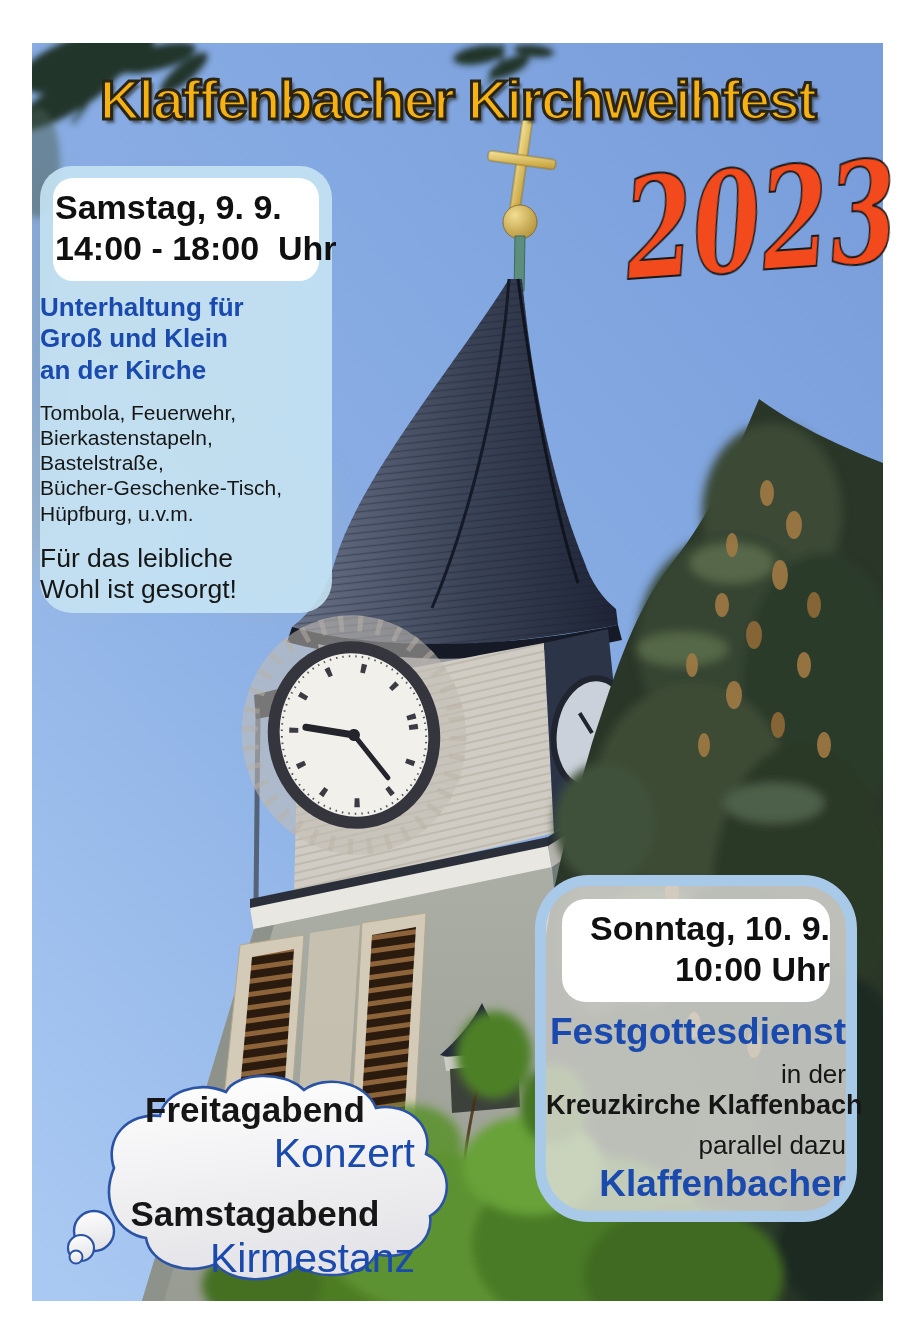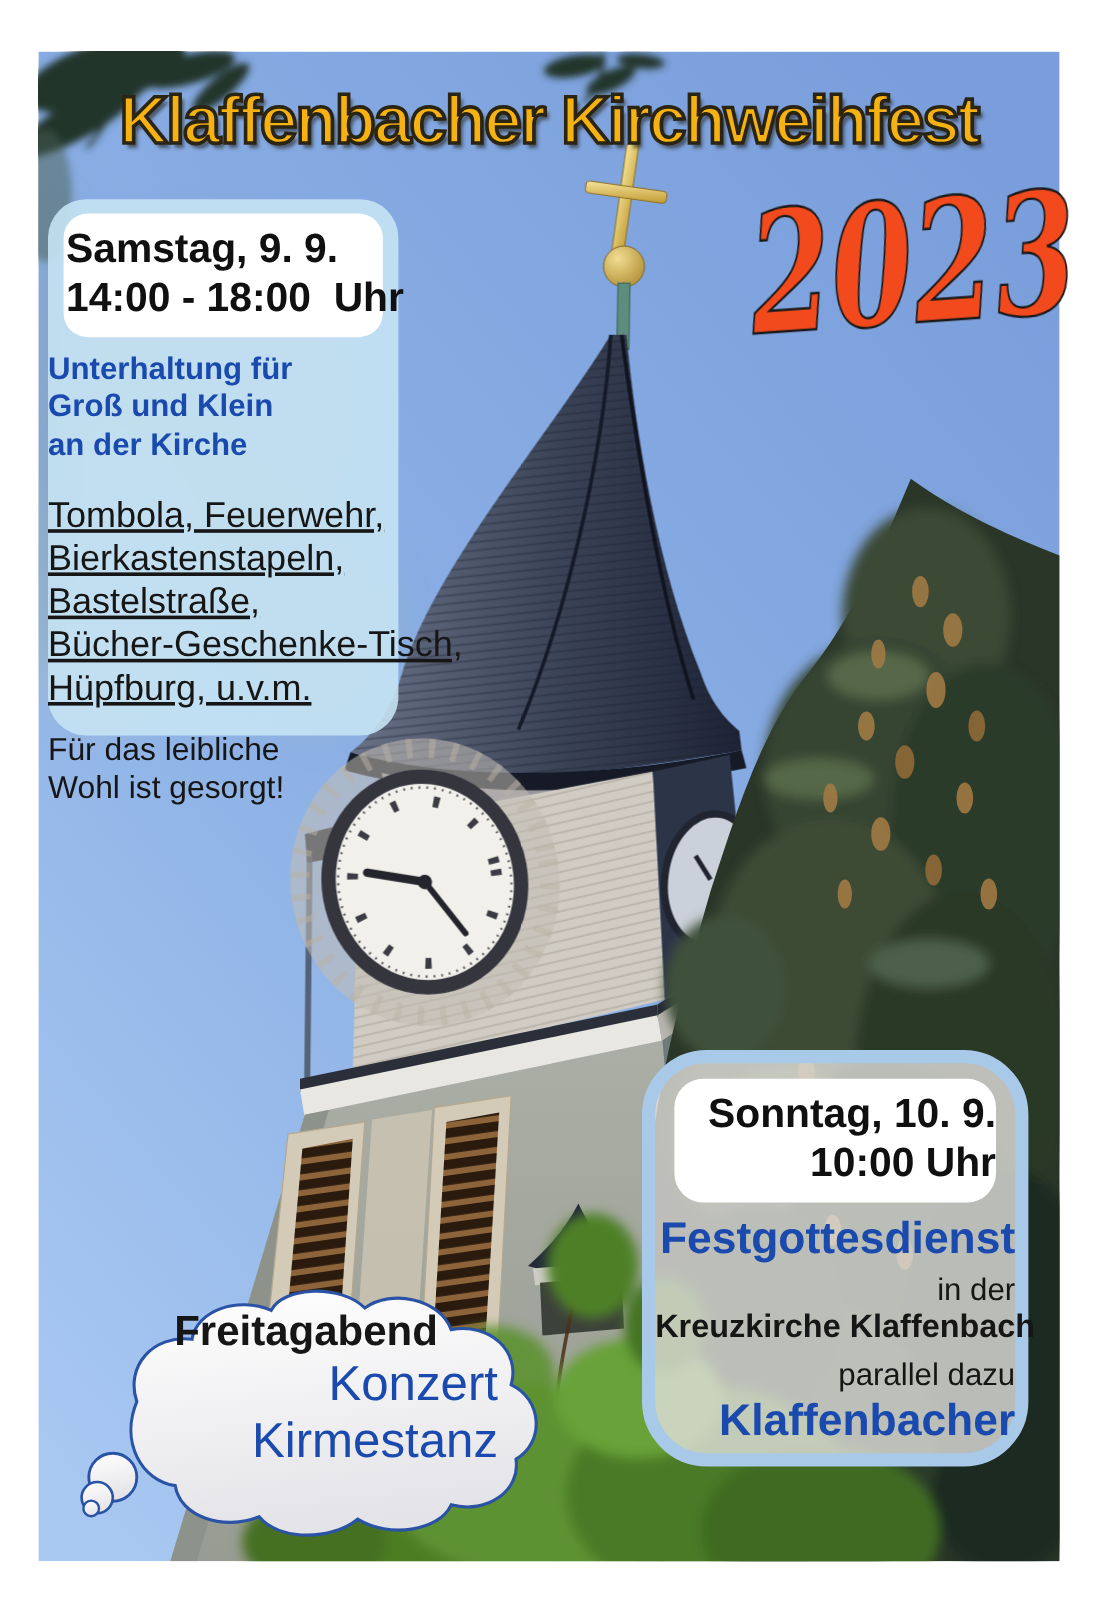--- a/index.html
+++ b/index.html
@@ -14,21 +14,21 @@
   #year{left:575px;top:152px;width:330px;text-align:center;
         font-family:"DejaVu Serif",serif;font-style:italic;font-weight:bold;
         font-size:140px;line-height:1;color:var(--year_red);
         -webkit-text-stroke:2px #191919;transform:rotate(-4deg) scaleX(.7);transform-origin:50% 50%;}
   
   #sat-panel{left:40px;top:166px;width:292px;height:447px;border-radius:32px;
              background:rgba(197,227,243,.9);text-align:left;}
   .white-box{margin:12px 13px 0;border-radius:20px;background:#fff;padding:9px 2px 12px;
              font-size:34px;font-weight:bold;line-height:1.2;color:#101010;white-space:nowrap;}
   .sat-sub{margin-top:11px;font-size:26px;font-weight:bold;color:var(--accent_blue);line-height:1.22;}
-  .sat-list{margin-top:25px;font-size:30px;color:#161616;line-height:1.2;white-space:nowrap;text-decoration:underline;}
+  .sat-list{margin-top:13px;font-size:21px;color:#161616;line-height:1.2;white-space:nowrap;}
   .sat-meal{margin-top:17px;font-size:26.5px;color:#161616;line-height:1.2;}
   
   #sun-panel{left:535px;top:875px;width:322px;height:347px;box-sizing:border-box;
              border:11px solid var(--panel_border_blue);border-radius:54px;
              background:rgba(226,225,221,.8);text-align:right;}
   .white-box2{margin:13px 16px 0;border-radius:24px;background:#fff;padding:9px 0 12px;
               font-size:34px;font-weight:bold;line-height:1.2;color:#101010;white-space:nowrap;}
   .sun-service{margin-top:9px;font-size:37px;font-weight:bold;color:var(--accent_blue);}
   .sun-inder{margin-top:6px;font-size:26px;color:#161616;}
   .sun-loc{font-size:27px;font-weight:bold;color:#161616;line-height:1.15;white-space:nowrap;}
@@ -294,16 +294,17 @@
       </linearGradient>
     </defs>
     <circle cx="58" cy="181" r="20" fill="url(#cg2)" stroke="#2b53a5" stroke-width="2.4"></circle>
     <circle cx="45" cy="198" r="13" fill="url(#cg2)" stroke="#2b53a5" stroke-width="2.2"></circle>
     <circle cx="40" cy="207" r="6.5" fill="url(#cg2)" stroke="#2b53a5" stroke-width="2"></circle>
     <path d="M78 118 C68 88 92 62 124 66 C128 42 162 30 190 42 C200 22 248 20 268 40 C290 24 330 32 340 58 C372 52 398 76 390 104 C416 116 418 152 394 166 C398 192 370 212 340 204 C330 226 288 232 262 216 C240 234 196 234 180 214 C150 226 114 214 110 188 C82 184 64 152 78 118 Z" fill="url(#cg2)" stroke="#2b53a5" stroke-width="2.6"></path>
   </svg>
   <div class="abs" id="cloud-text">
     <div class="b-dark">Freitagabend</div>
     <div class="b-blue">Konzert</div>
+    <div class="b-dark b-gap">Samstagabend</div>
     <div class="b-blue">Kirmestanz</div>
   </div>
 
 </div>
 
 </body></html>

